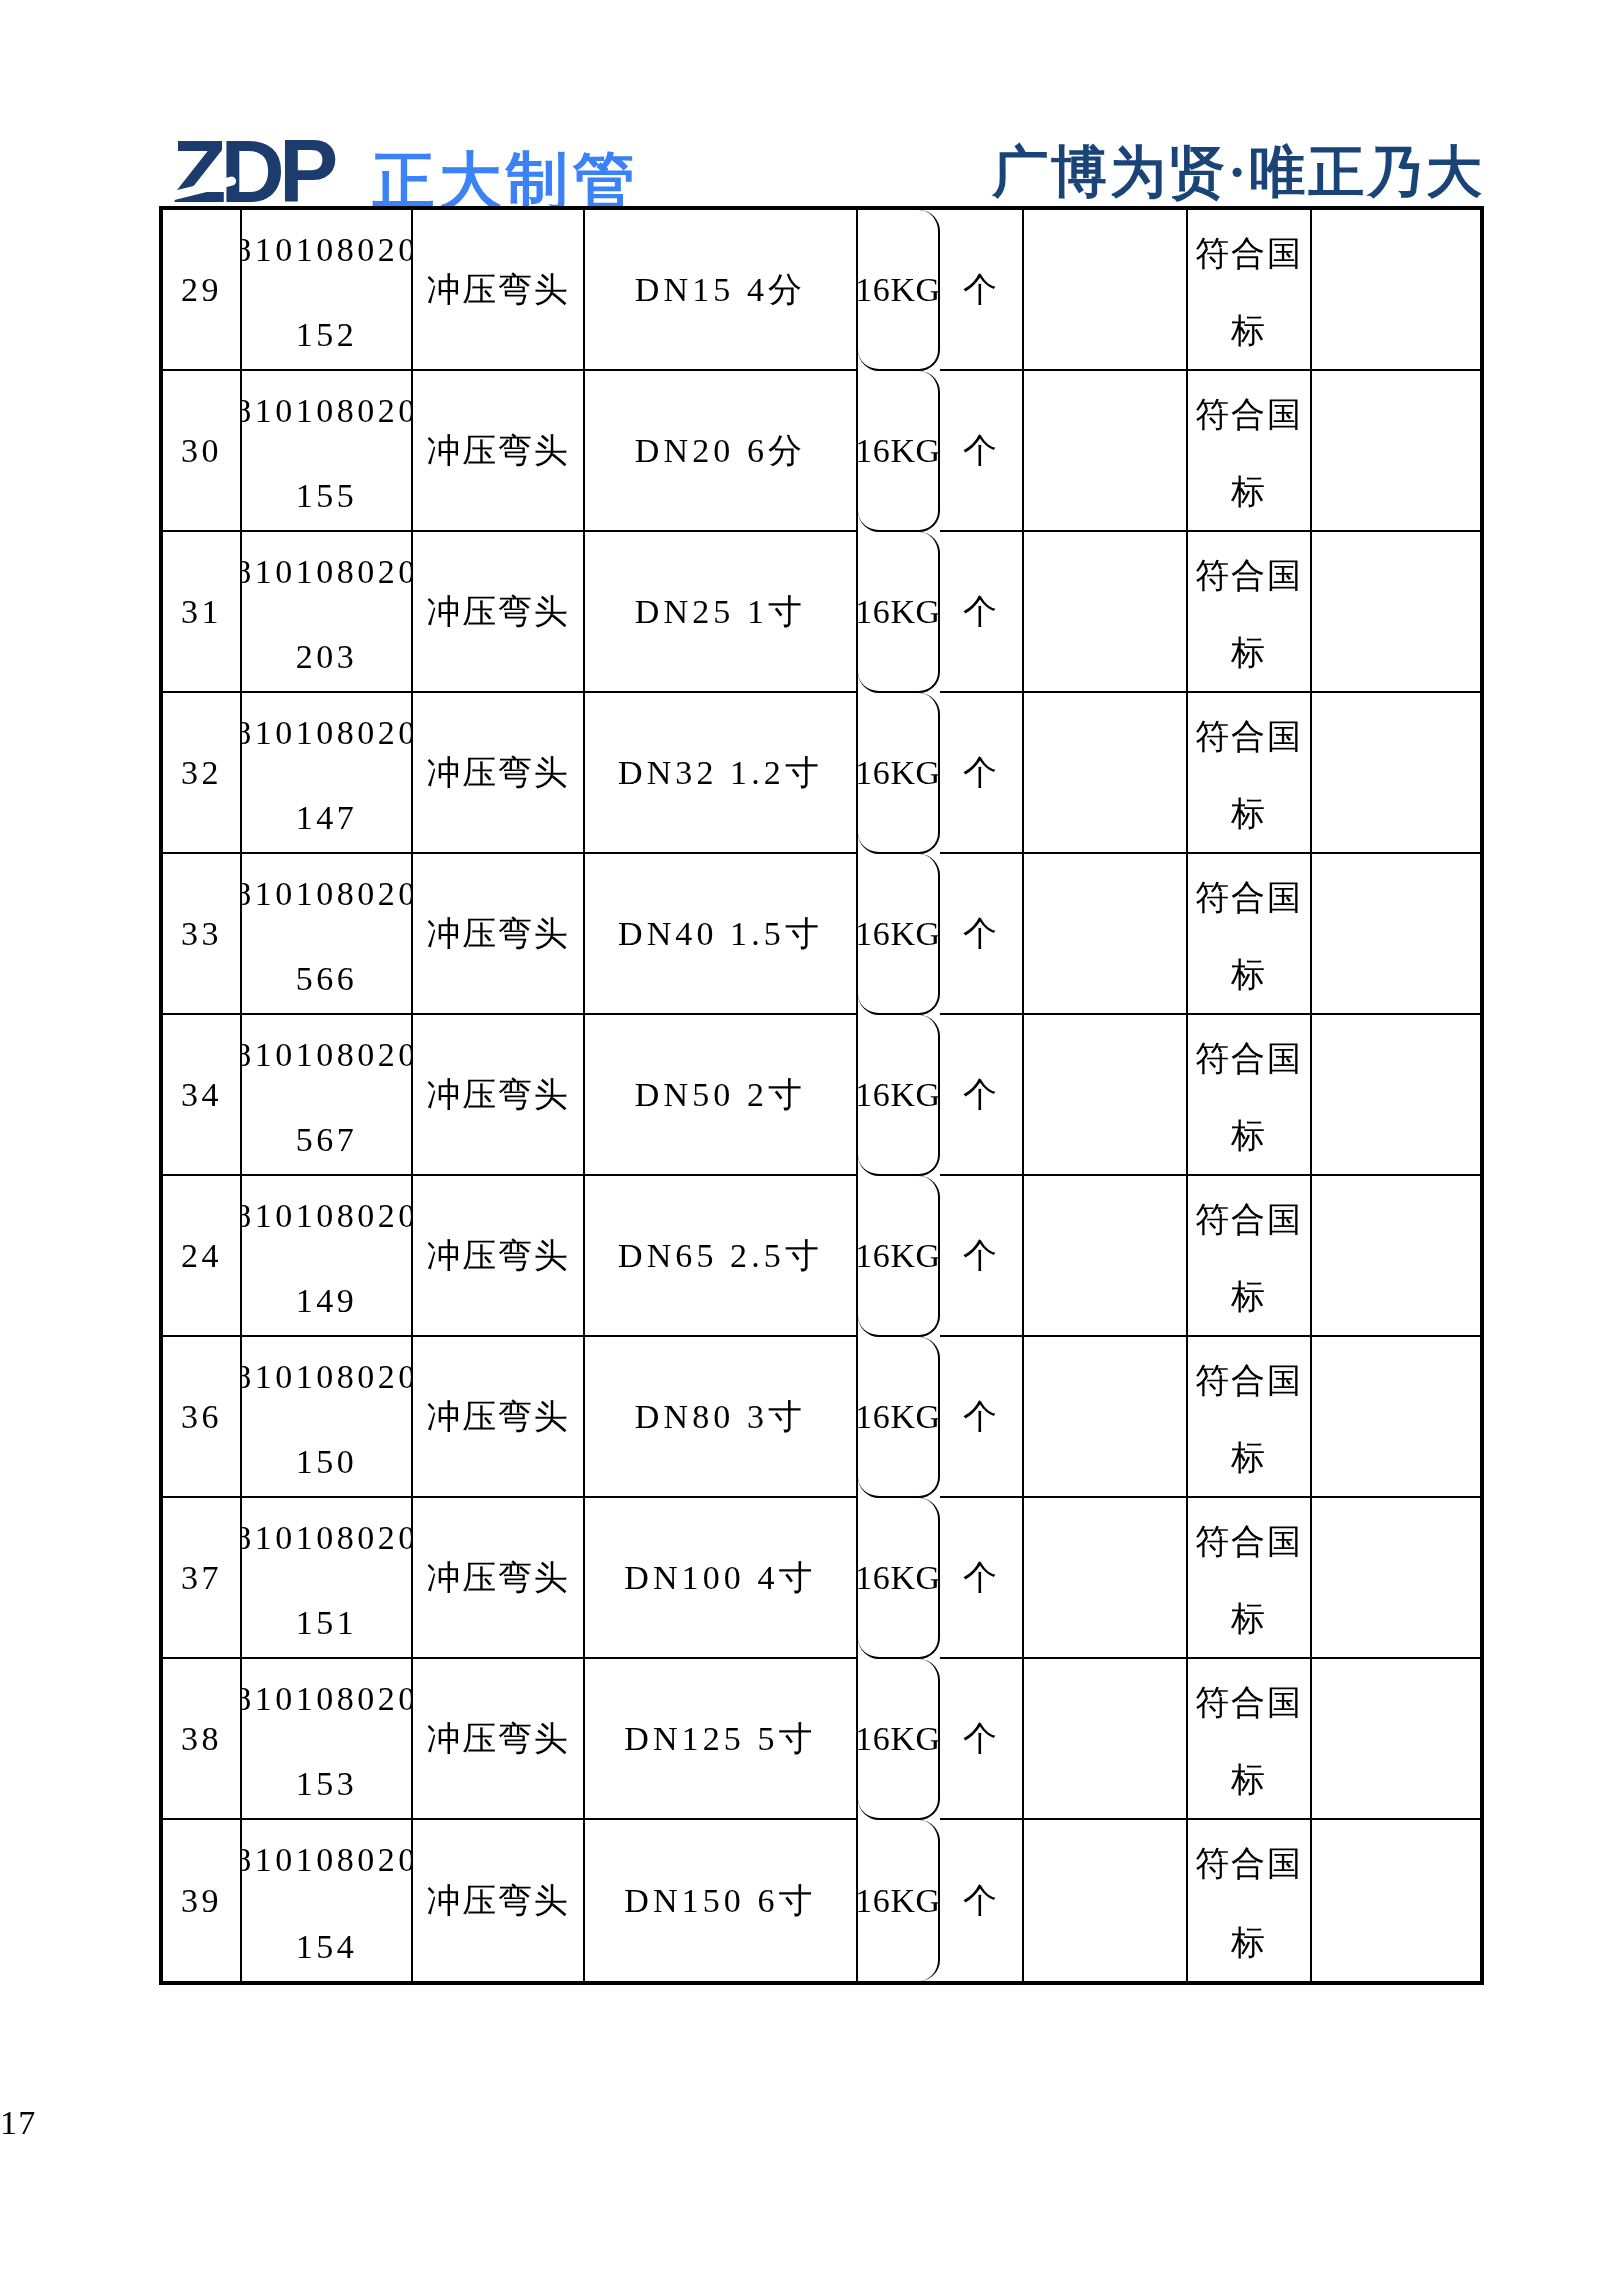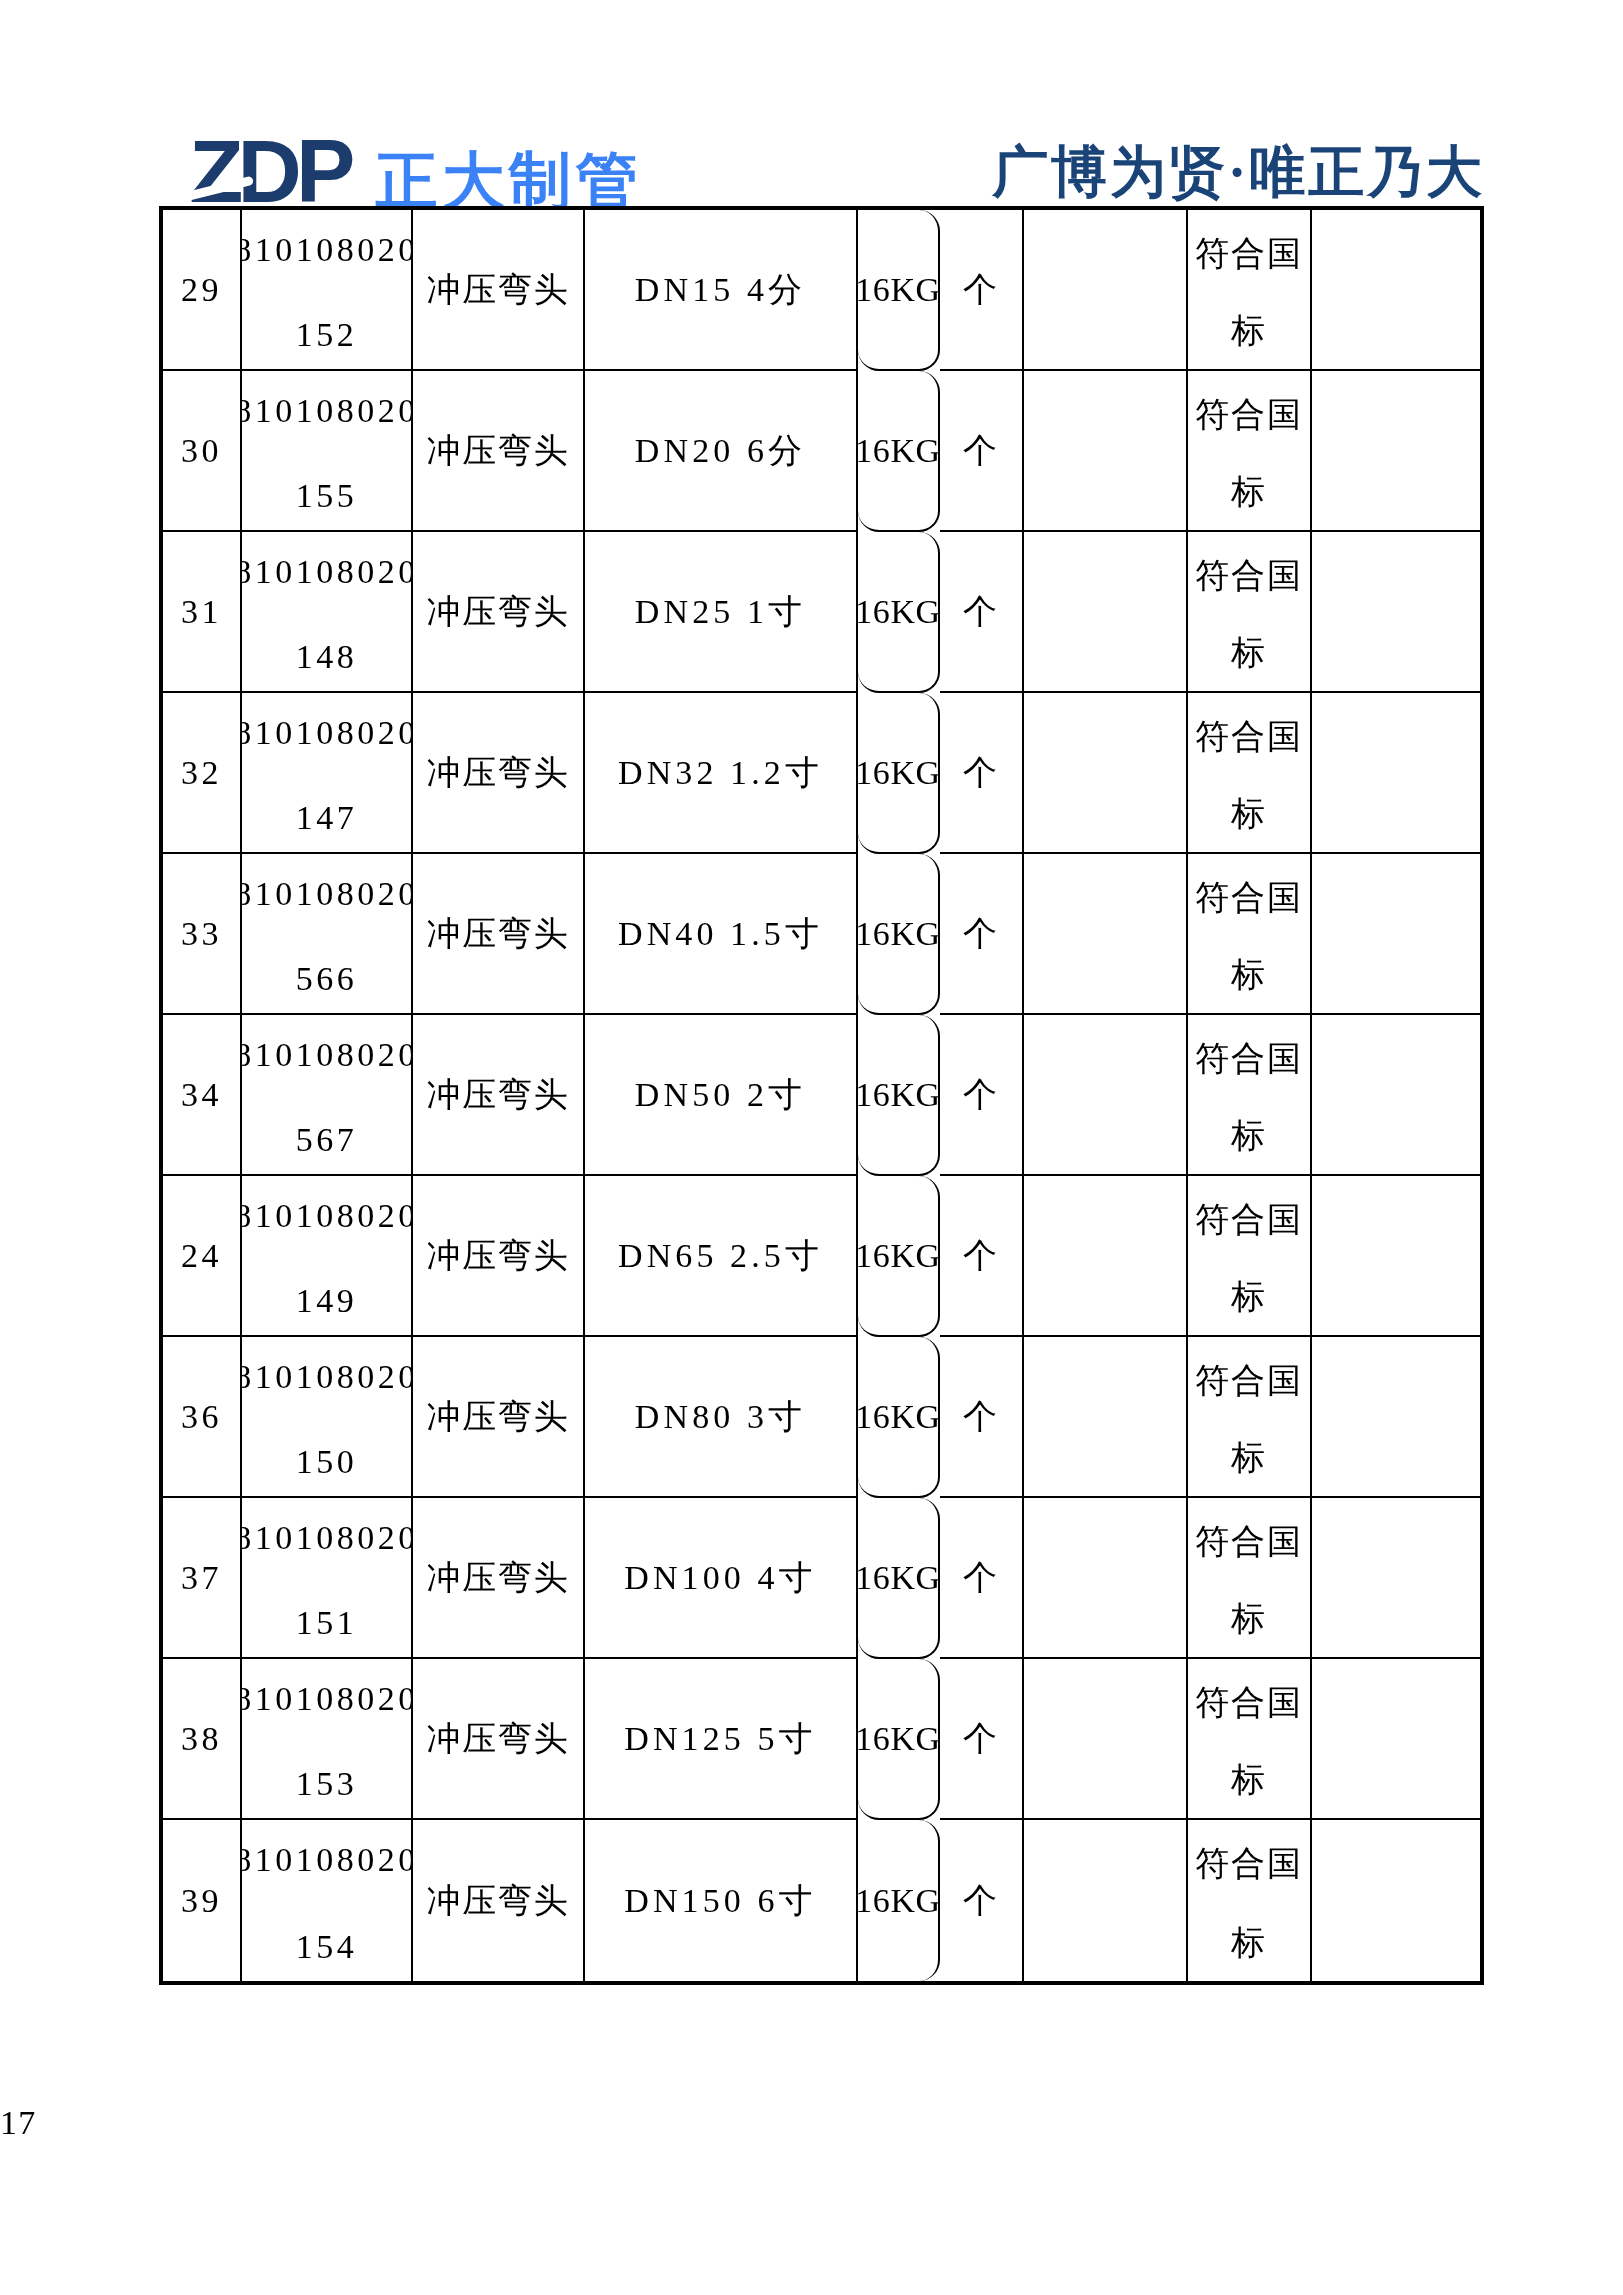--- a/index.html
+++ b/index.html
@@ -1,21 +1,21 @@
 <!DOCTYPE html>
 <html style="font-size:9.4px"><head>
 <meta charset="utf-8">
 <style>
   html,body{margin:0;padding:0;}
   body{
     width:1623px;height:2295px;background:#ffffff;position:relative;
     font-family:"Liberation Serif", serif;color:#000;
   }
   
-  .brand{position:absolute;left:189px;top:127px;display:flex;align-items:baseline;gap:26px;}
+  .brand{position:absolute;left:172px;top:127px;display:flex;align-items:baseline;gap:40px;}
   .zdp{
     font-family:"Liberation Sans", sans-serif;font-weight:900;font-size:89px;line-height:1;
     letter-spacing:-5.8px;position:relative;display:inline-block;
   }
   .zdp::after{ 
     content:"";position:absolute;left:-4.7px;top:64%;width:70px;height:8.8px;
     background:#fff;transform:rotate(-14deg);border-radius:5.8px;
   }
   .brand-cn{
     font-family:"Liberation Sans", sans-serif;font-weight:900;font-size:62px;line-height:1;
@@ -130,21 +130,21 @@
         <span></span>
       </div>
   </div>
 
   <div class="tr">
     <div class="td num">
         <span>31</span>
       </div>
     <div class="td code two">
       <span>810108020</span>
-      <span>148</span>
+      <span>203</span>
     </div>
     <div class="td">
         <span>冲压弯头</span>
       </div>
     <div class="td spec">
         <span>DN25 1寸</span>
       </div>
     <div class="td press">
         <span>16KG</span>
       </div>

